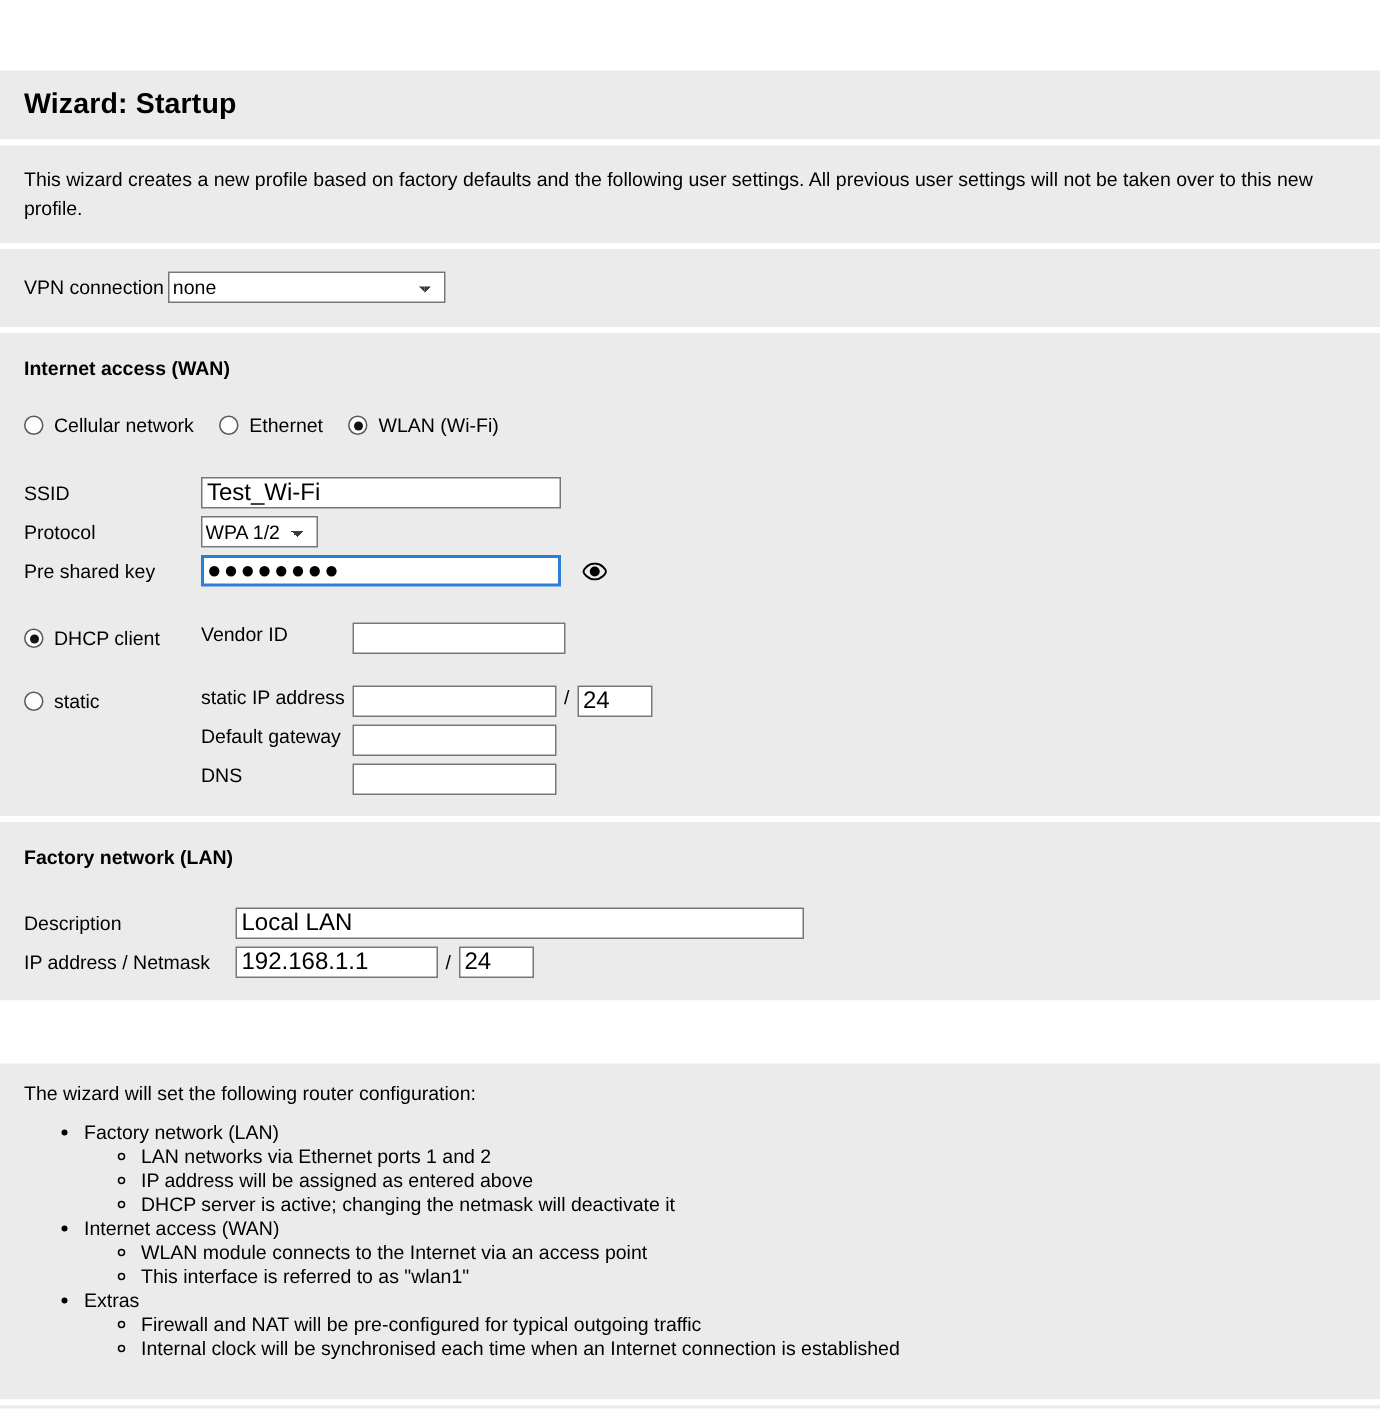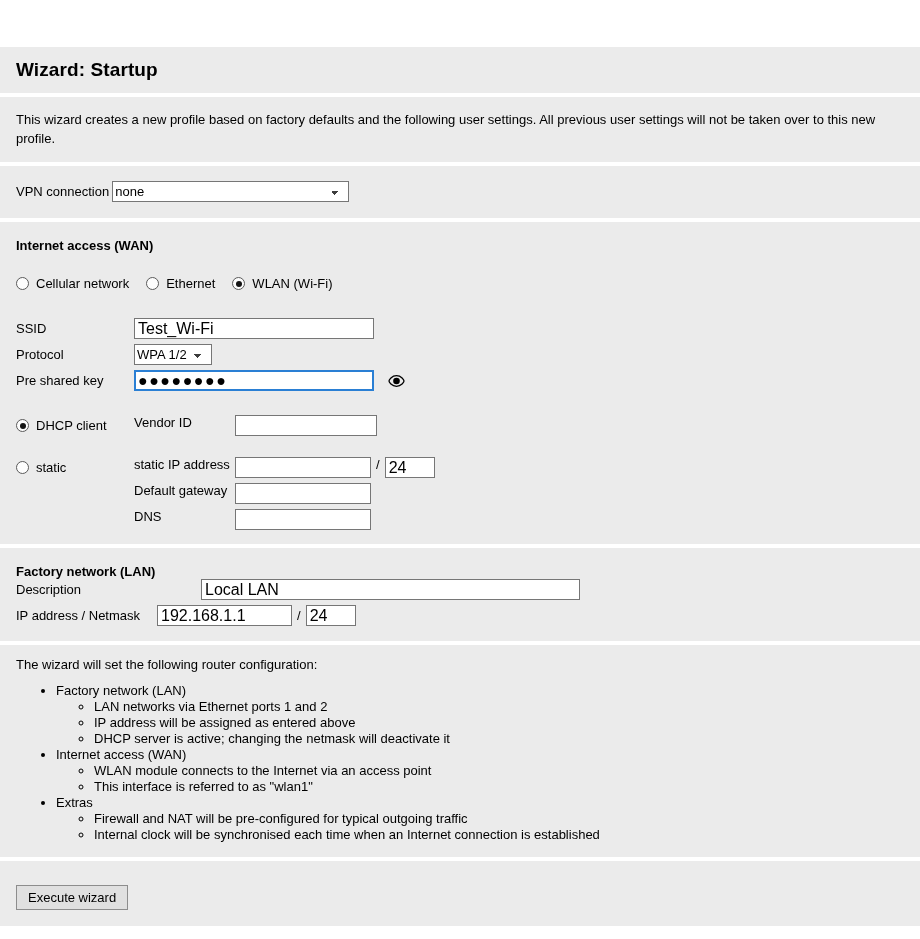--- a/index.html
+++ b/index.html
@@ -75,21 +75,21 @@
     -webkit-appearance: none;
     background-image:
       linear-gradient(45deg, transparent 50%, #3c3c3c 50%),
       linear-gradient(135deg, #3c3c3c 50%, transparent 50%);
     background-position:
       calc(100% - 13px) 9px,
       calc(100% - 9px) 9px;
     background-size: 4px 4px, 4px 4px;
     background-repeat: no-repeat;
   }
-  select.sel.wide { width: 237px; padding-right: 22px; }
+  select.sel.wide { width: 185px; padding-right: 22px; }
   select.sel.narrow { width: 78px; padding-right: 20px; }
 
   
   .sec-head {
     font-size: 13px;
     font-weight: bold;
   }
 
   
   .wan-panel { padding-top: 16px; padding-bottom: 14px; }
@@ -155,21 +155,21 @@
     flex: 0 0 101px;
     font-size: 13px;
   }
   .slash { margin: 0 5px; font-size: 13px; }
 
   
   .lan-panel { padding-top: 16px; padding-bottom: 15px; }
   .lan-lbl { width: 141px; flex: 0 0 141px; font-size: 13px; }
 
   
-  .sum-panel { padding-top: 12px; padding-bottom: 14px; }
+  .sum-panel { padding-top: 12px; padding-bottom: 26px; margin-top: 38px; }
   .sum-intro { font-size: 13px; }
   ul.lvl1 {
     margin: 11px 0 0 0;
     padding-left: 40px;
     list-style-type: disc;
   }
   ul.lvl1 > li { font-size: 13px; line-height: 16px; }
   ul.lvl2 {
     margin: 0;
     padding-left: 38px;
@@ -287,21 +287,21 @@
         <input class="tf" type="text" style="width: 136px;" value="">
       </div>
     </div>
   </div>
 </div>
 <div class="sep"></div>
 
 <div class="panel lan-panel">
   <div class="sec-head">Factory network (LAN)</div>
 
-  <div class="field-row" style="gap:44px;">
+  <div class="field-row" style="margin-top:26px;">
     <span class="lan-lbl">Description</span>
     <input class="tf" type="text" style="width: 379px;" value="Local LAN">
   </div>
 
   <div class="field-row" style="margin-top:5px;">
     <span class="lan-lbl">IP address / Netmask</span>
     <input class="tf" type="text" style="width: 135px;" value="192.168.1.1">
     <span class="slash">/</span>
     <input class="tf" type="text" style="width: 50px;" value="24">
   </div>

